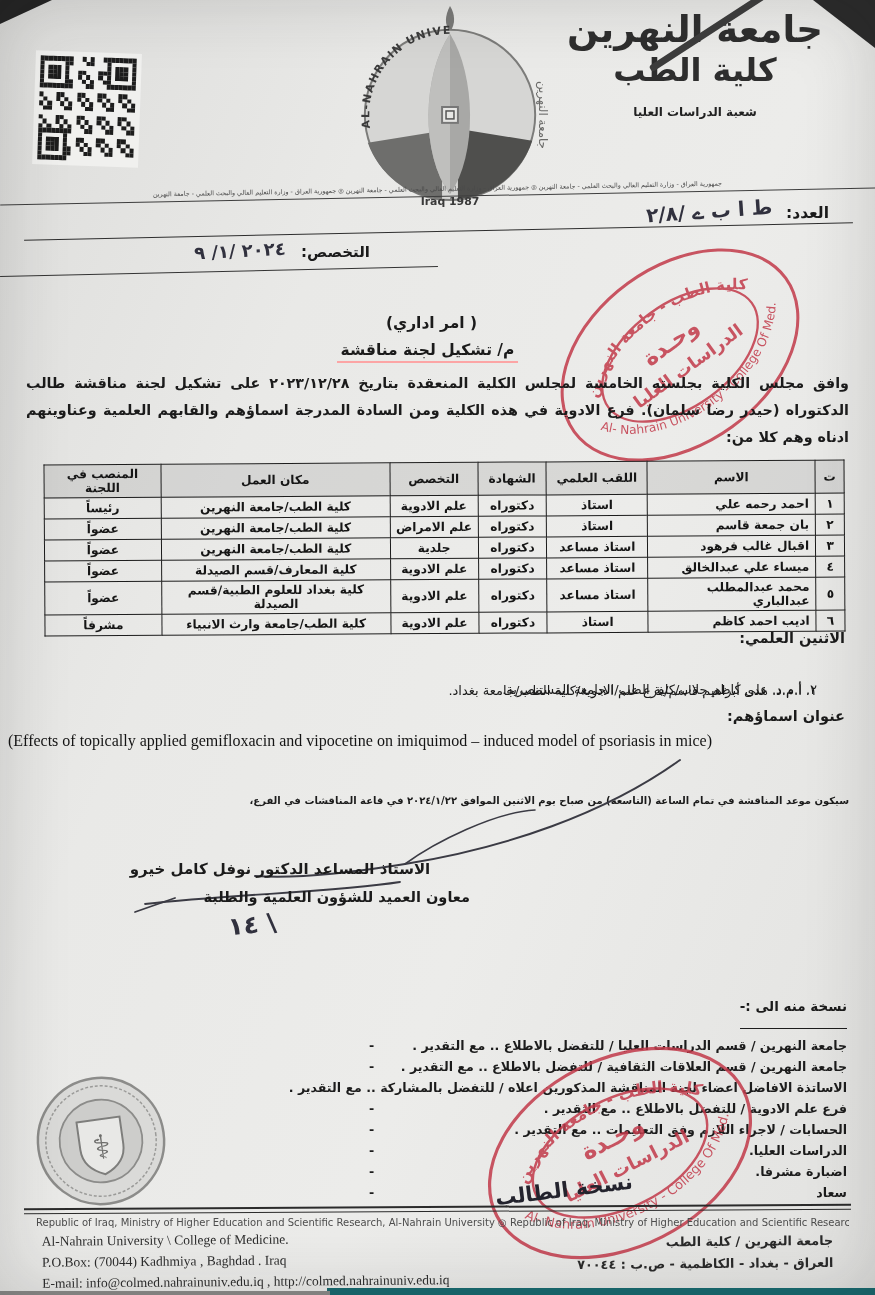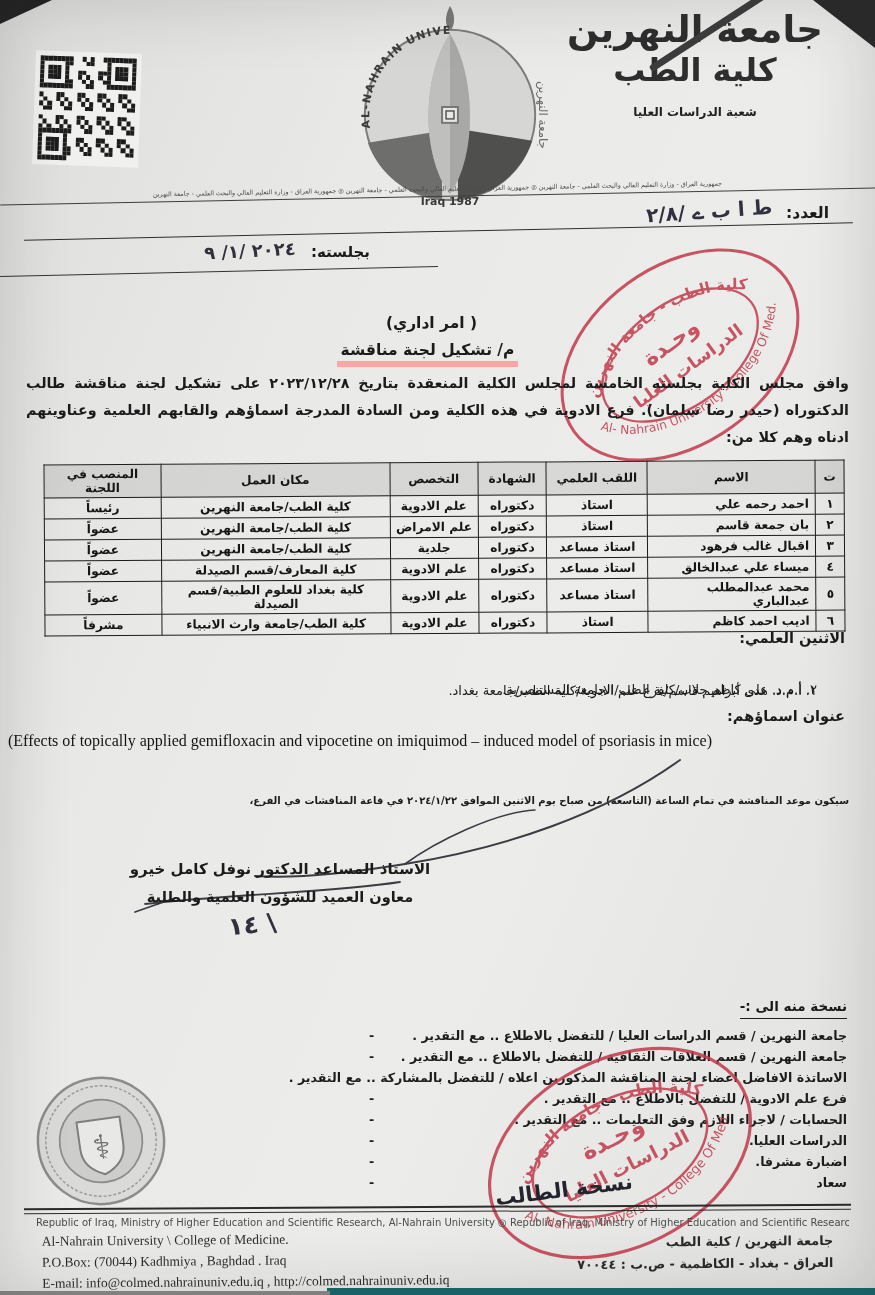--- a/index.html
+++ b/index.html
@@ -52,21 +52,21 @@
 
   
   .stamp { pointer-events:none; opacity:.85; }
   .stamp-top { left:540px; top:200px; width:280px; height:310px; transform:rotate(-36deg); }
   .stamp-bottom { left:455px; top:1048px; width:330px; height:210px; transform:rotate(-27deg); }
 
   
   .order-kind { left:8px; right:20px; top:314px; text-align:center; font-size:15.5px; font-weight:bold; }
   .subject-wrap { left:0; right:20px; top:340px; text-align:center; }
   .subject { display:inline-block; font-size:15.5px; font-weight:bold;
-    border-bottom:6px solid #fca5a5; padding:0 4px 2px; }
+    border-bottom:2px solid #fca5a5; padding:0 4px 2px; }
 
   .para { left:26px; right:26px; top:370px; direction:rtl; text-align:justify;
     text-align-last:right; font-size:14.3px; font-weight:bold; line-height:27px; }
 
   
   .tblwrap { left:44px; right:30px; top:462px; transform:rotate(-.35deg); }
   table { width:100%; border-collapse:collapse; direction:rtl; }
   th,td { border:1.3px solid #1d1d1d; font-size:12.2px; font-weight:bold;
     text-align:center; padding:2px 3px; height:21px; color:#161616; }
   th { background:rgba(110,110,110,.16); height:28px; }
@@ -79,27 +79,27 @@
   .eval-item2 { top:682px; }
   .sec-thesis { right:30px; top:708px; font-size:14.5px; font-weight:bold; }
   .thesis-en { left:8px; right:8px; top:728px; direction:ltr; text-align:left;
     font-family:"Liberation Serif", serif; font-size:16px; line-height:26px; color:#141414; }
 
   .schedule { left:26px; right:26px; top:782px; direction:rtl; text-align:justify;
     text-align-last:right; font-size:10px; font-weight:bold; line-height:38px; }
 
   .sig-svg { left:105px; top:752px; width:600px; height:215px; }
   .sig1 { left:90px; top:860px; width:380px; text-align:center; font-size:15px; font-weight:bold; direction:rtl; }
-  .sig2 { left:90px; top:889px; width:380px; text-align:center; font-size:14.5px; font-weight:bold; direction:rtl; }
+  .sig2 { left:90px; top:889px; width:380px; text-align:right; font-size:14.5px; font-weight:bold; direction:rtl; }
   .sig-note { left:228px; top:910px; font-size:25px; transform:rotate(-6deg); }
 
   
   .copy { right:28px; top:996px; width:482px; direction:rtl; }
   .copy-head { display:inline-block; font-size:13.5px; font-weight:bold;
-    border-bottom:1.6px solid #1d1d1d; padding-bottom:4px; margin-bottom:6px; }
+    border-bottom:1.6px solid #1d1d1d; padding-bottom:14px; margin-bottom:6px; }
   .copy-item { position:relative; direction:rtl; text-align:right; white-space:nowrap;
     font-size:12.6px; font-weight:bold; color:#1c1c1c; line-height:21px; height:21px; }
   .copy-item .dash { position:absolute; left:4px; top:0; font-weight:bold; }
 
   .hand-note { left:495px; top:1178px; font-size:21px; color:#23232d;
     transform:rotate(-7deg); letter-spacing:1px; }
 
   .seal-box { left:32px; top:1072px; width:138px; height:138px; transform:rotate(-8deg); }
 
   
@@ -681,21 +681,21 @@
 <div class="abs calli-stroke"></div>
 
 <div class="abs microband">جمهورية العراق - وزارة التعليم العالي والبحث العلمي - جامعة النهرين ◎ جمهورية العراق - وزارة التعليم العالي والبحث العلمي - جامعة النهرين ◎ جمهورية العراق - وزارة التعليم العالي والبحث العلمي - جامعة النهرين</div>
 
 <div class="abs num-row">
   <span>العدد:</span>
   <span class="hand">ط ا ب ے /٢/٨</span>
 </div>
 <div class="abs rule1"></div>
 <div class="abs date-row">
-  <span>بجلسته:</span>
+  <span>التخصص:</span>
   <span class="hand">٢٠٢٤ /١/ ٩</span>
 </div>
 <div class="abs rule2"></div>
 
 <div class="abs stamp stamp-top">
   <svg viewBox="0 0 240 170" width="100%" height="100%">
     <ellipse cx="120" cy="85" rx="112" ry="76" fill="none" stroke="#c23a4a" stroke-width="2.6"></ellipse>
     <ellipse cx="120" cy="85" rx="76" ry="44" fill="none" stroke="#c23a4a" stroke-width="2"></ellipse>
     <defs>
       <path id="s1t" d="M 26,96 A 96,62 0 0 1 214,96"></path>

